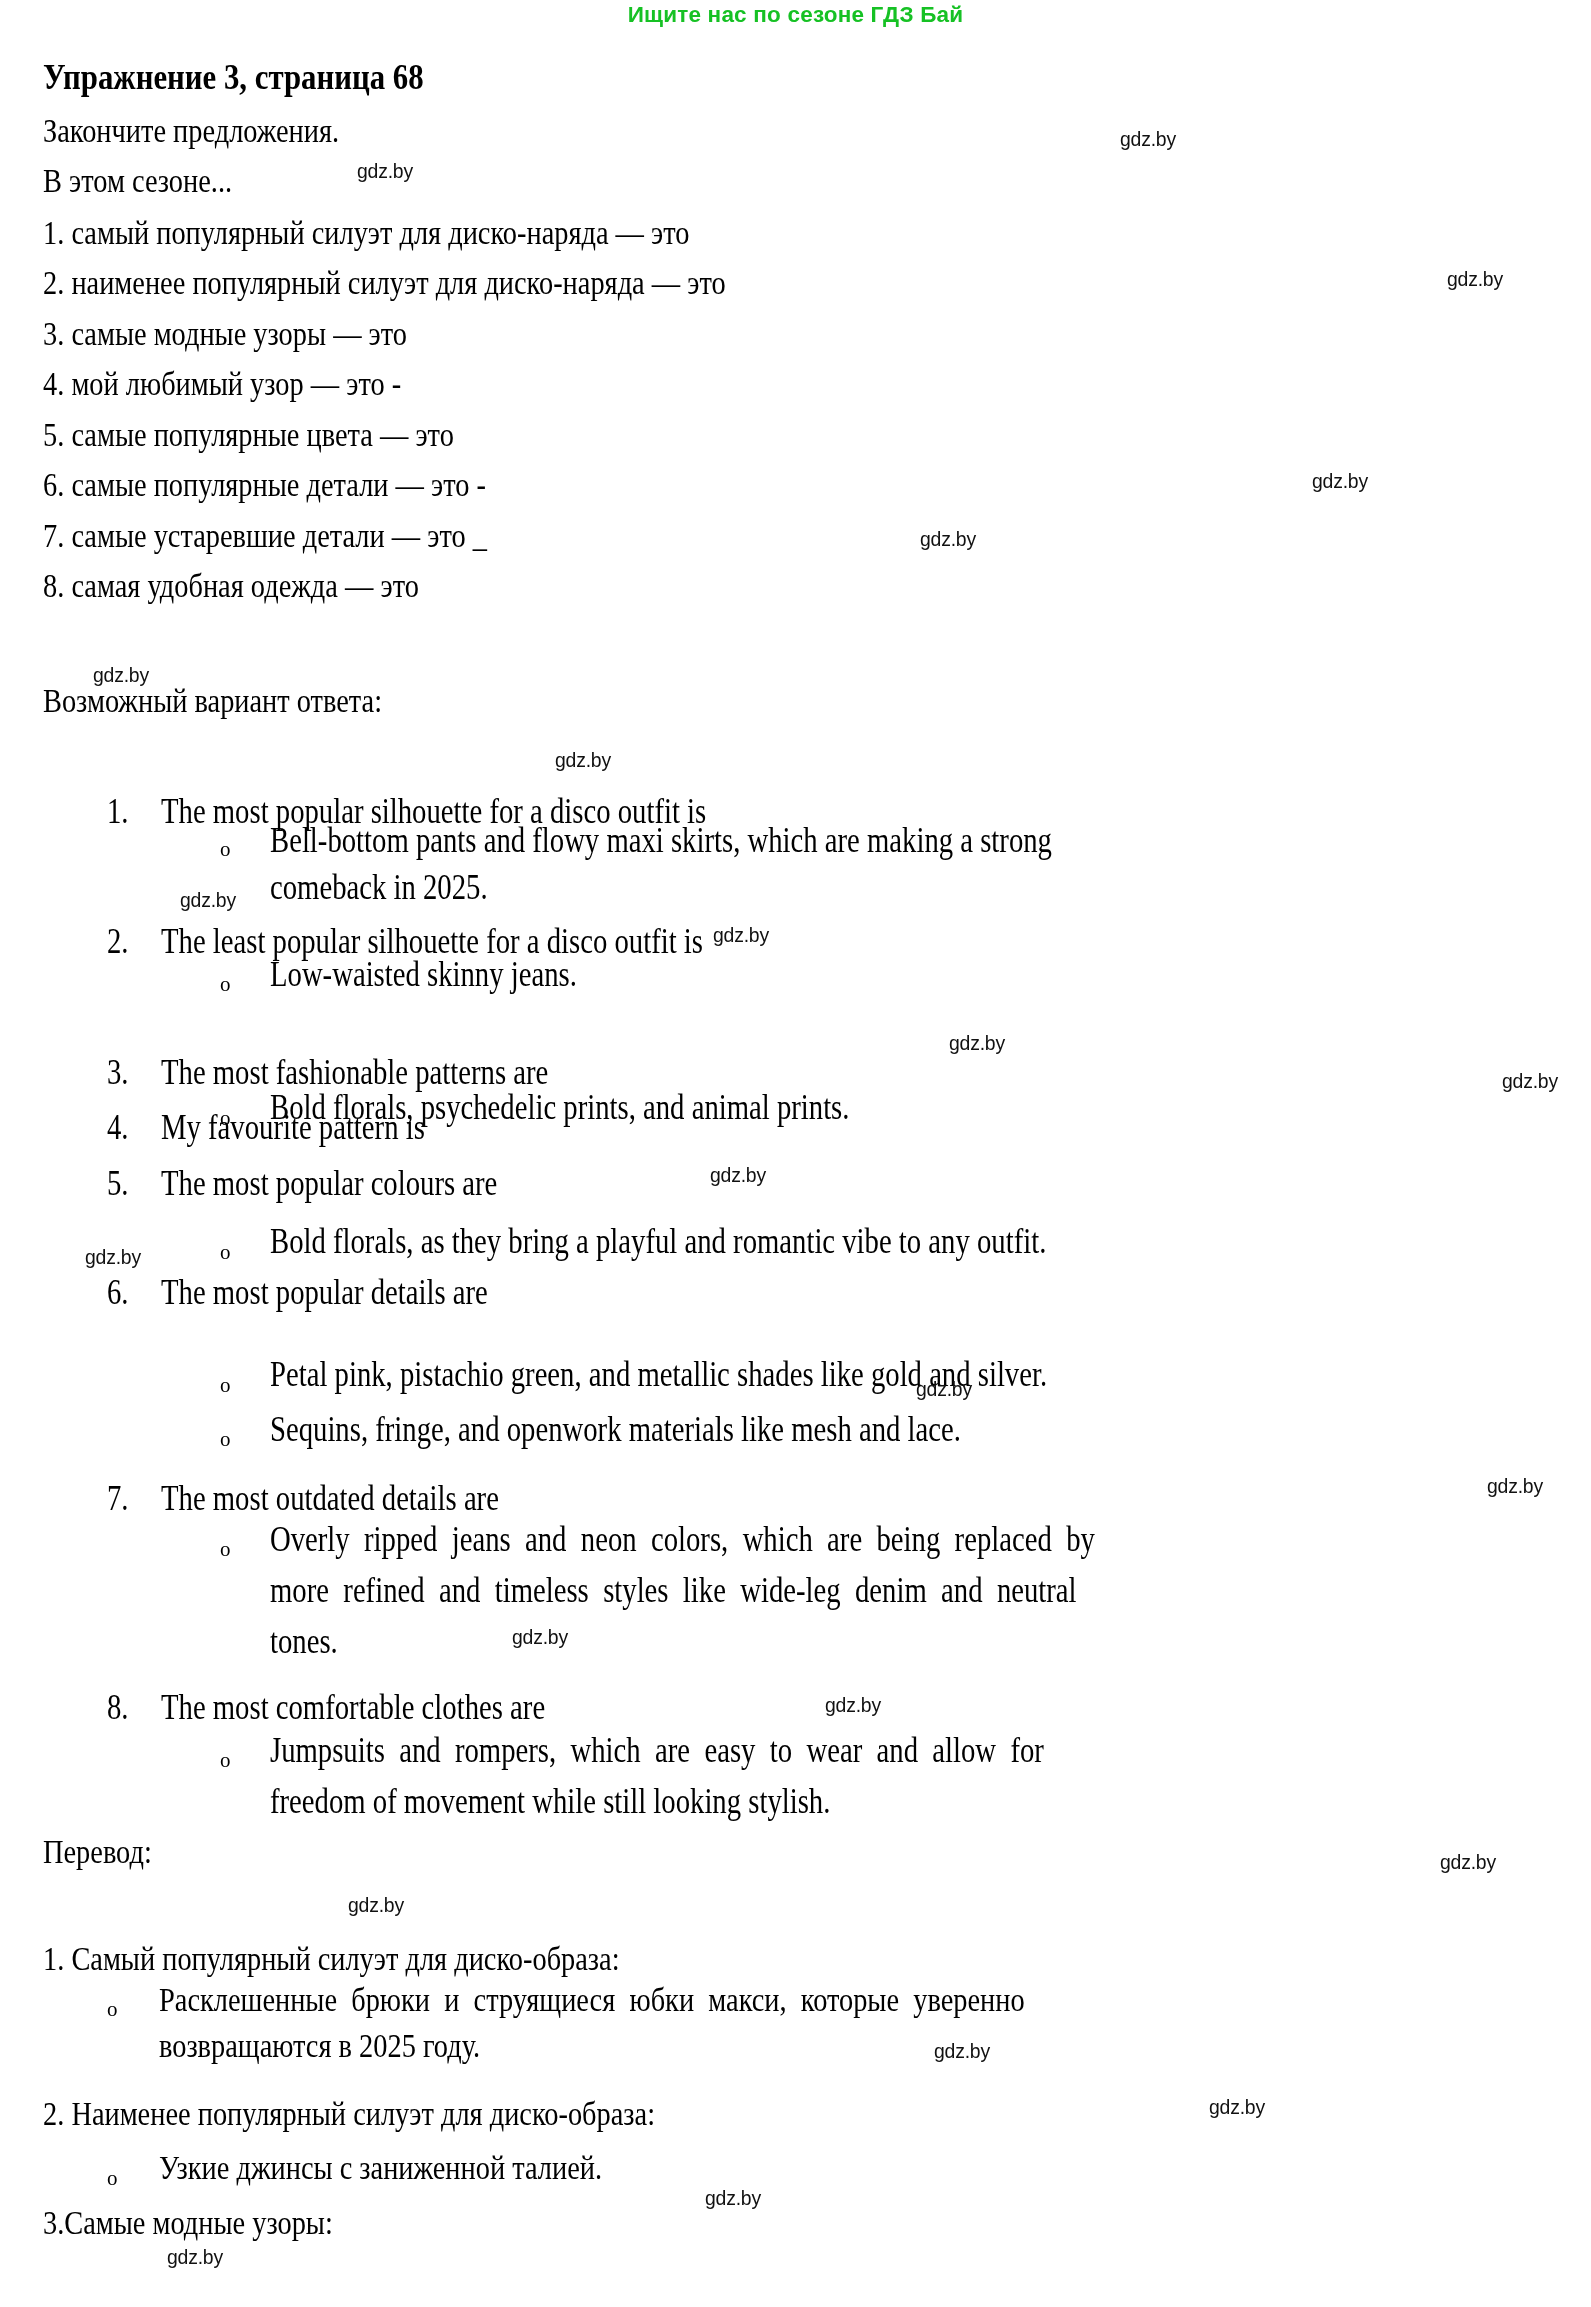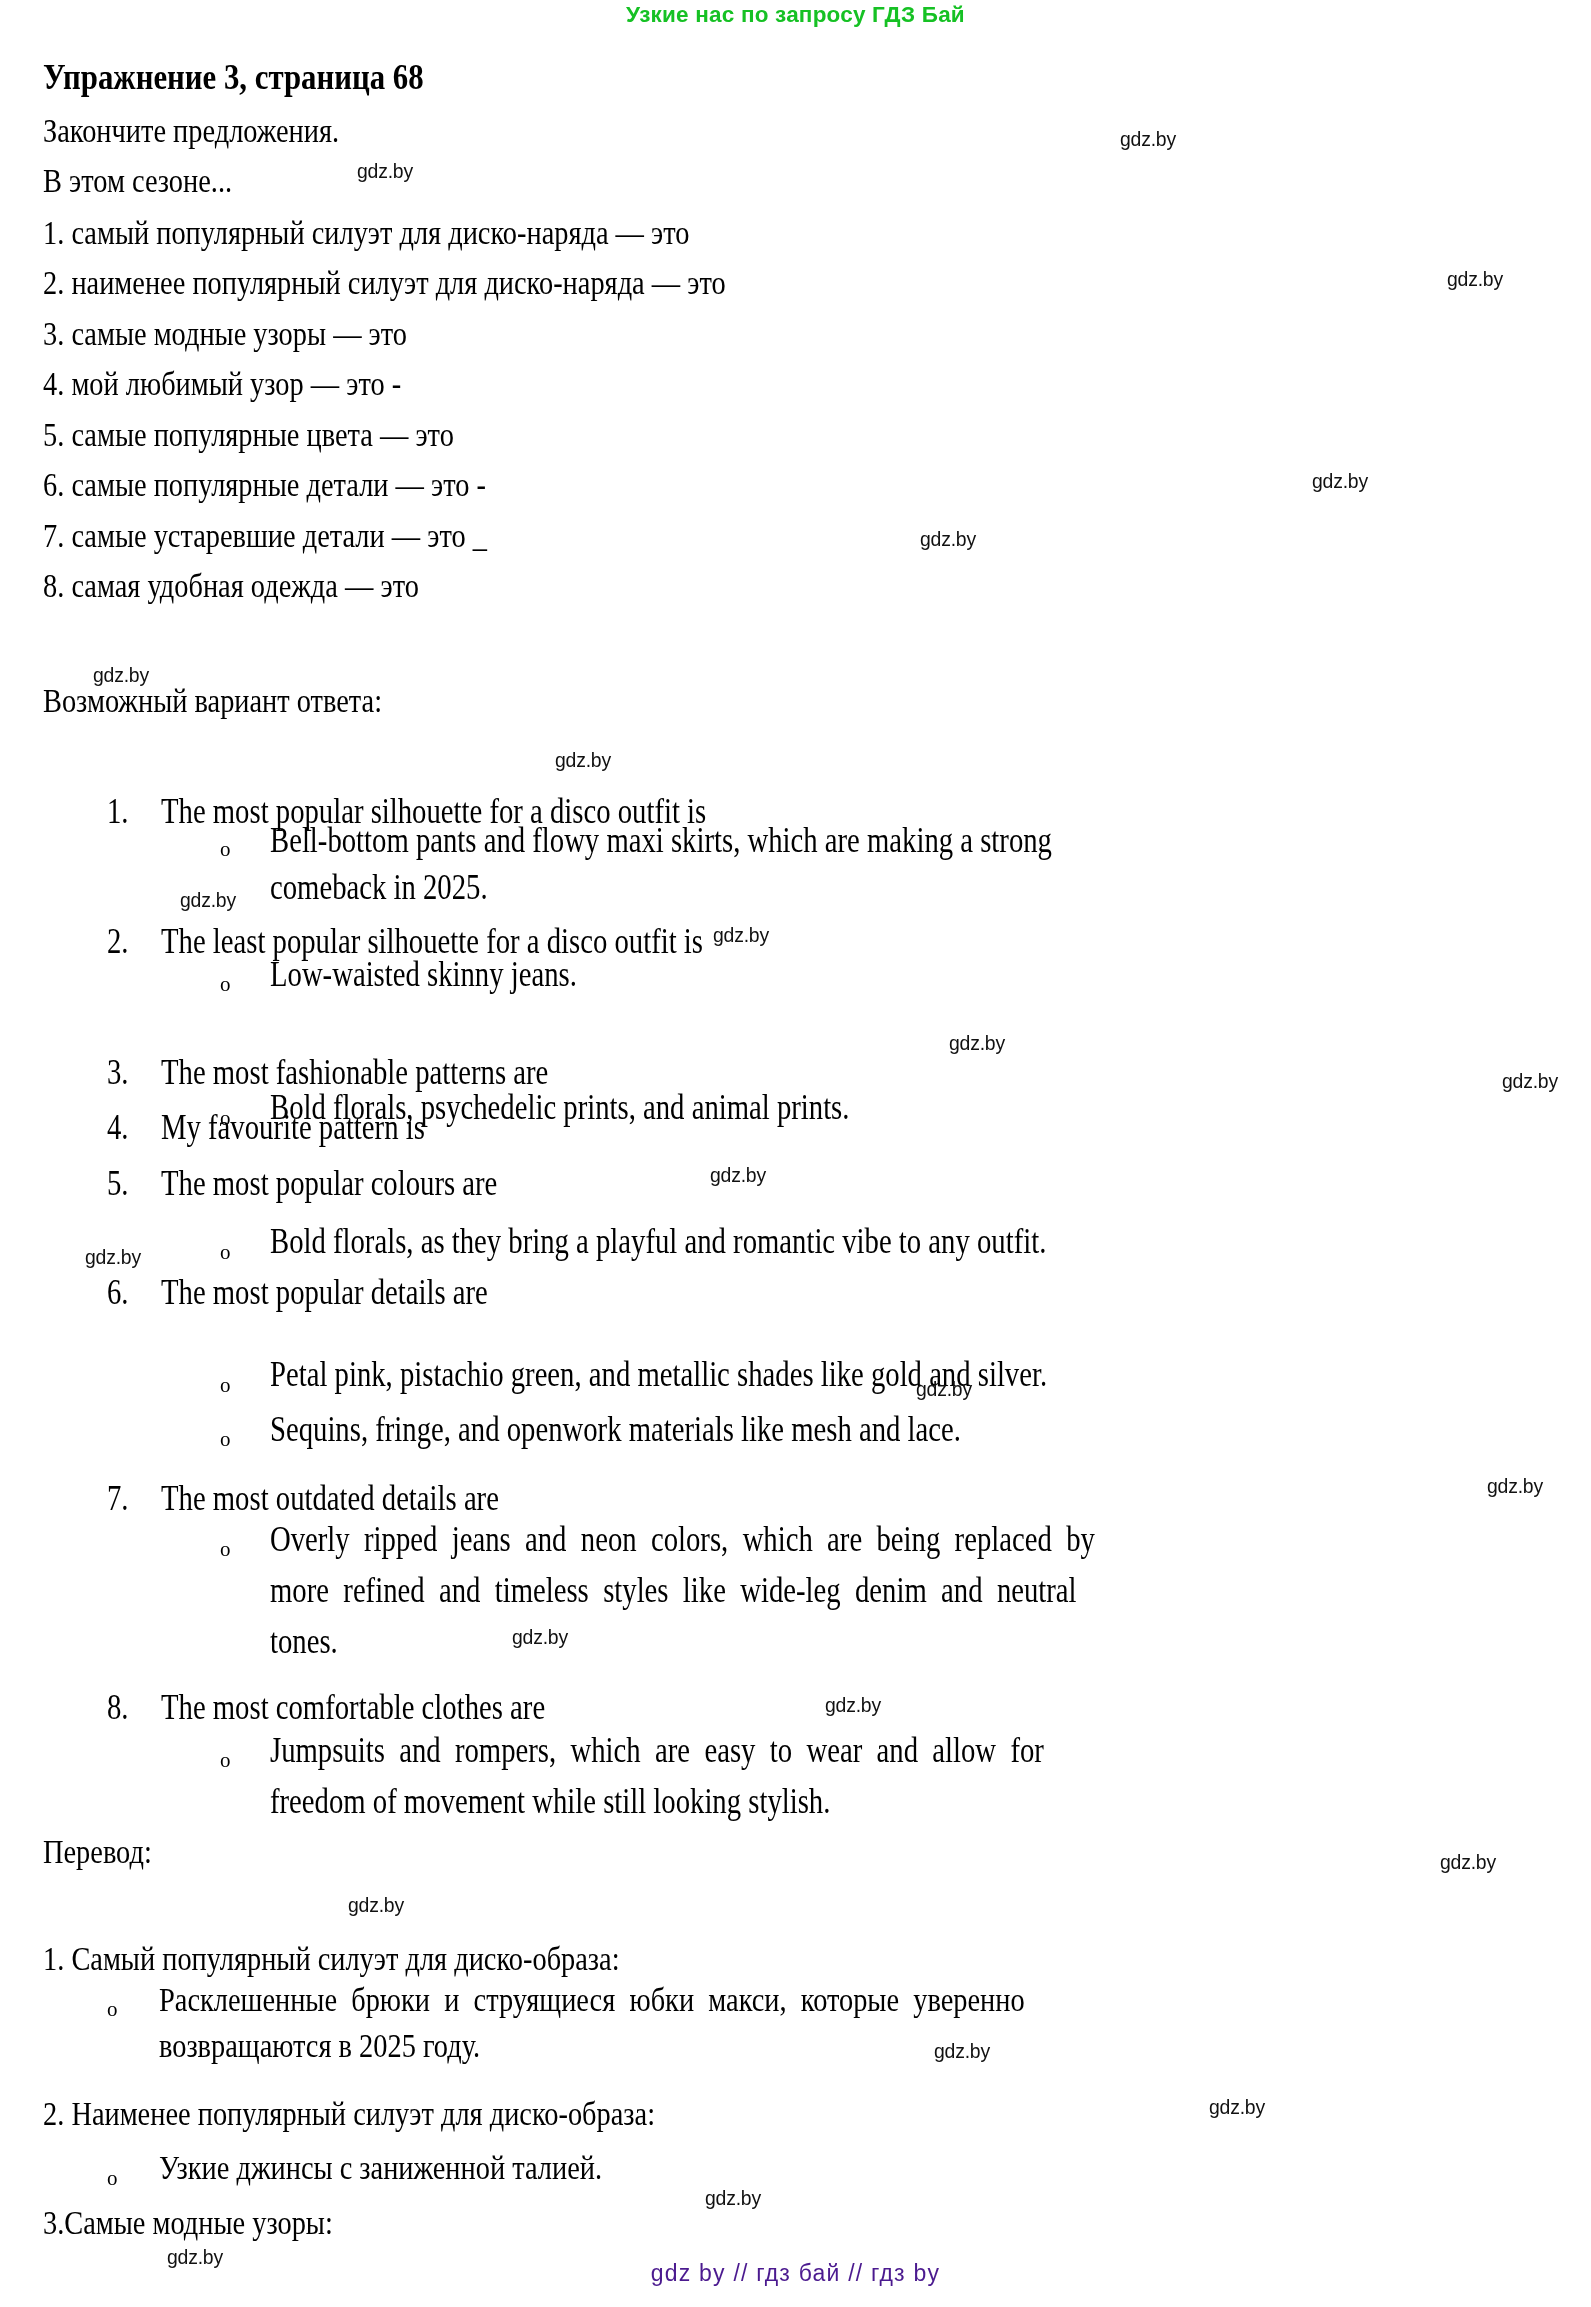--- a/index.html
+++ b/index.html
@@ -100,21 +100,21 @@
     font-size: 35px;
     transform: scaleX(0.82);
     transform-origin: left top;
   }
 </style>
 </head>
 <body>
 
 <div id="page">
 
-  <div class="promo">Узкие нас по запросу ГДЗ Бай</div>
+  <div class="promo">Ищите нас по сезоне ГДЗ Бай</div>
 
   <div class="doc">
 
     <div class="line h1" style="left:43px; top:58px;">Упражнение 3, страница 68</div>
 
     <div class="line cyr" style="left:43px; top:113px;">Закончите предложения.</div>
 
     <div class="line cyr" style="left:43px; top:163px;">В этом сезоне...</div>
 
     <div class="line cyr" style="left:43px; top:215px;">1. самый популярный силуэт для диско-наряда — это</div>
@@ -204,16 +204,15 @@
   <div class="wm" style="left:1487px; top:1475px;">gdz.by</div>
   <div class="wm" style="left:512px;  top:1626px;">gdz.by</div>
   <div class="wm" style="left:825px; top:1694px;">gdz.by</div>
   <div class="wm" style="left:1440px; top:1851px;">gdz.by</div>
   <div class="wm" style="left:348px;  top:1894px;">gdz.by</div>
   <div class="wm" style="left:934px; top:2040px;">gdz.by</div>
   <div class="wm" style="left:1209px; top:2096px;">gdz.by</div>
   <div class="wm" style="left:705px;  top:2187px;">gdz.by</div>
   <div class="wm" style="left:167px;  top:2246px;">gdz.by</div>
 
-  <div class="footer">gdz by  //  гдз бай  //  гдз by</div>
 
 </div>
 
 
 </body></html>

